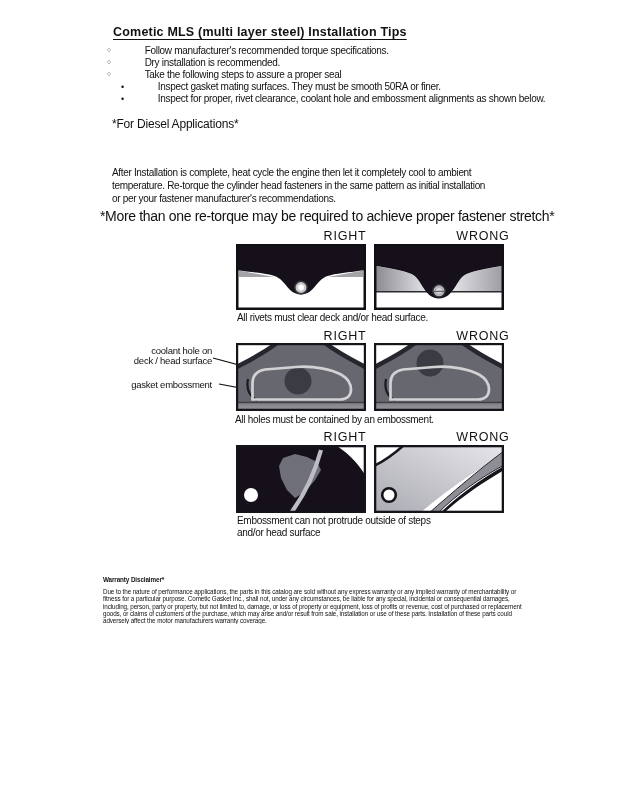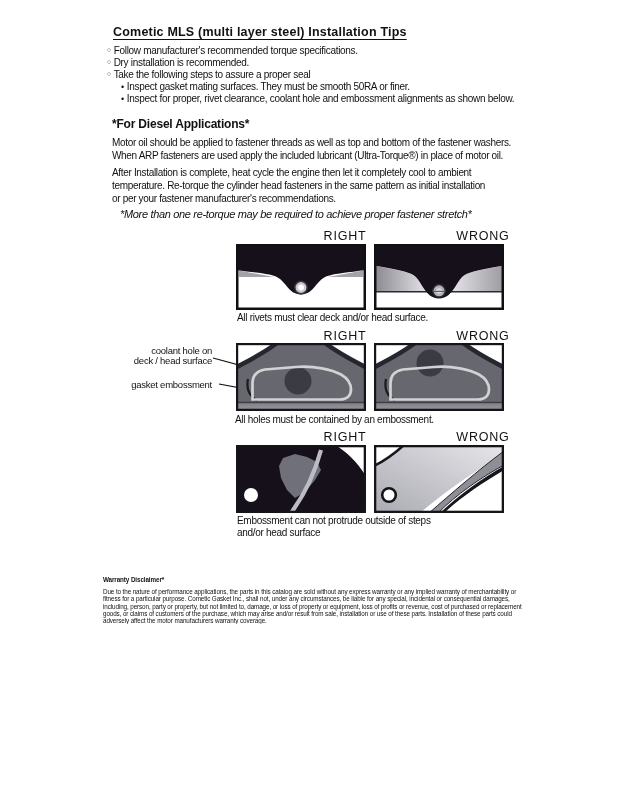--- a/index.html
+++ b/index.html
@@ -5,30 +5,30 @@
   html,body{margin:0;padding:0;background:#ffffff;}
   .page{position:relative;width:618px;height:624px;background:#ffffff;
         font-family:"Liberation Sans",sans-serif;color:#111;overflow:hidden;}
 
   .title{position:absolute;left:113px;top:25px;font-size:12.5px;font-weight:bold;
          letter-spacing:.2px;text-decoration:underline;text-underline-offset:3px;
          text-decoration-thickness:1.4px;white-space:nowrap;}
 
   .tips{position:absolute;left:107px;top:45px;font-size:10px;letter-spacing:-.3px;
         line-height:12px;white-space:nowrap;}
-  .tip-row{display:flex;align-items:center;}
+  .tip-row{display:flex;align-items:center;gap:31px;}
   .bm{font-size:6.5px;margin-right:3px;position:relative;top:-1px;}
   .sub{margin-left:14px;}
   .sm{font-size:9px;margin-right:3px;}
 
-  .diesel-h{position:absolute;left:112px;top:117px;font-size:12px;font-weight:bold;letter-spacing:-.2px;}
+  .diesel-h{position:absolute;left:112px;top:117px;font-size:12px;font-weight:normal;letter-spacing:-.2px;}
   .body-para{position:absolute;left:112px;font-size:10px;letter-spacing:-.33px;line-height:13px;white-space:nowrap;}
   .p1{top:136px;}
   .p2{top:166px;}
-  .note{position:absolute;left:120px;top:208px;font-size:11px;letter-spacing:-.33px;white-space:nowrap;font-style:italic;}
+  .note{position:absolute;left:100px;top:208px;font-size:14px;letter-spacing:-.33px;white-space:nowrap;}
 
   .dg-label{position:absolute;font-size:12.5px;letter-spacing:.8px;transform:translateX(-50%);white-space:nowrap;margin-left:44px;}
   .lx-r{left:301px;} .lx-w{left:439px;}
   .l-r1{top:229px;} .l-r2{top:329px;} .l-r3{top:430px;}
 
   .panel{position:absolute;width:130px;}
   .panel svg{display:block;width:130px;height:100%;}
   .p-r1l{left:236px;top:244px;height:66px;}
   .p-r1r{left:374px;top:244px;height:66px;}
   .p-r2l{left:236px;top:343px;height:68px;}
@@ -77,24 +77,20 @@
       <span class="sm">•</span>
       <span>Inspect gasket mating surfaces.  They must be smooth 50RA or finer.</span>
     </div>
     <div class="tip-row sub">
       <span class="sm">•</span>
       <span>Inspect for proper, rivet clearance, coolant hole and embossment alignments as shown below.</span>
     </div>
   </div>
 
   <div class="diesel-h">*For Diesel Applications*</div>
-  <div class="body-para p1">
-      <div>Motor oil should be applied to fastener threads as well as top and bottom of the fastener washers.</div>
-      <div>When ARP fasteners are used apply the included lubricant (Ultra-Torque®) in place of motor oil.</div>
-    </div>
   <div class="body-para p2">
       <div>After Installation is complete, heat cycle the engine then let it completely cool to ambient</div>
       <div>temperature. Re-torque the cylinder head fasteners in the same pattern as initial installation</div>
       <div>or per your fastener manufacturer's recommendations.</div>
     </div>
   <div class="note">*More than one re-torque may be required to achieve proper fastener stretch*</div>
 
   <div class="dg-label lx-r l-r1">RIGHT</div>
   <div class="dg-label lx-w l-r1">WRONG</div>
 

